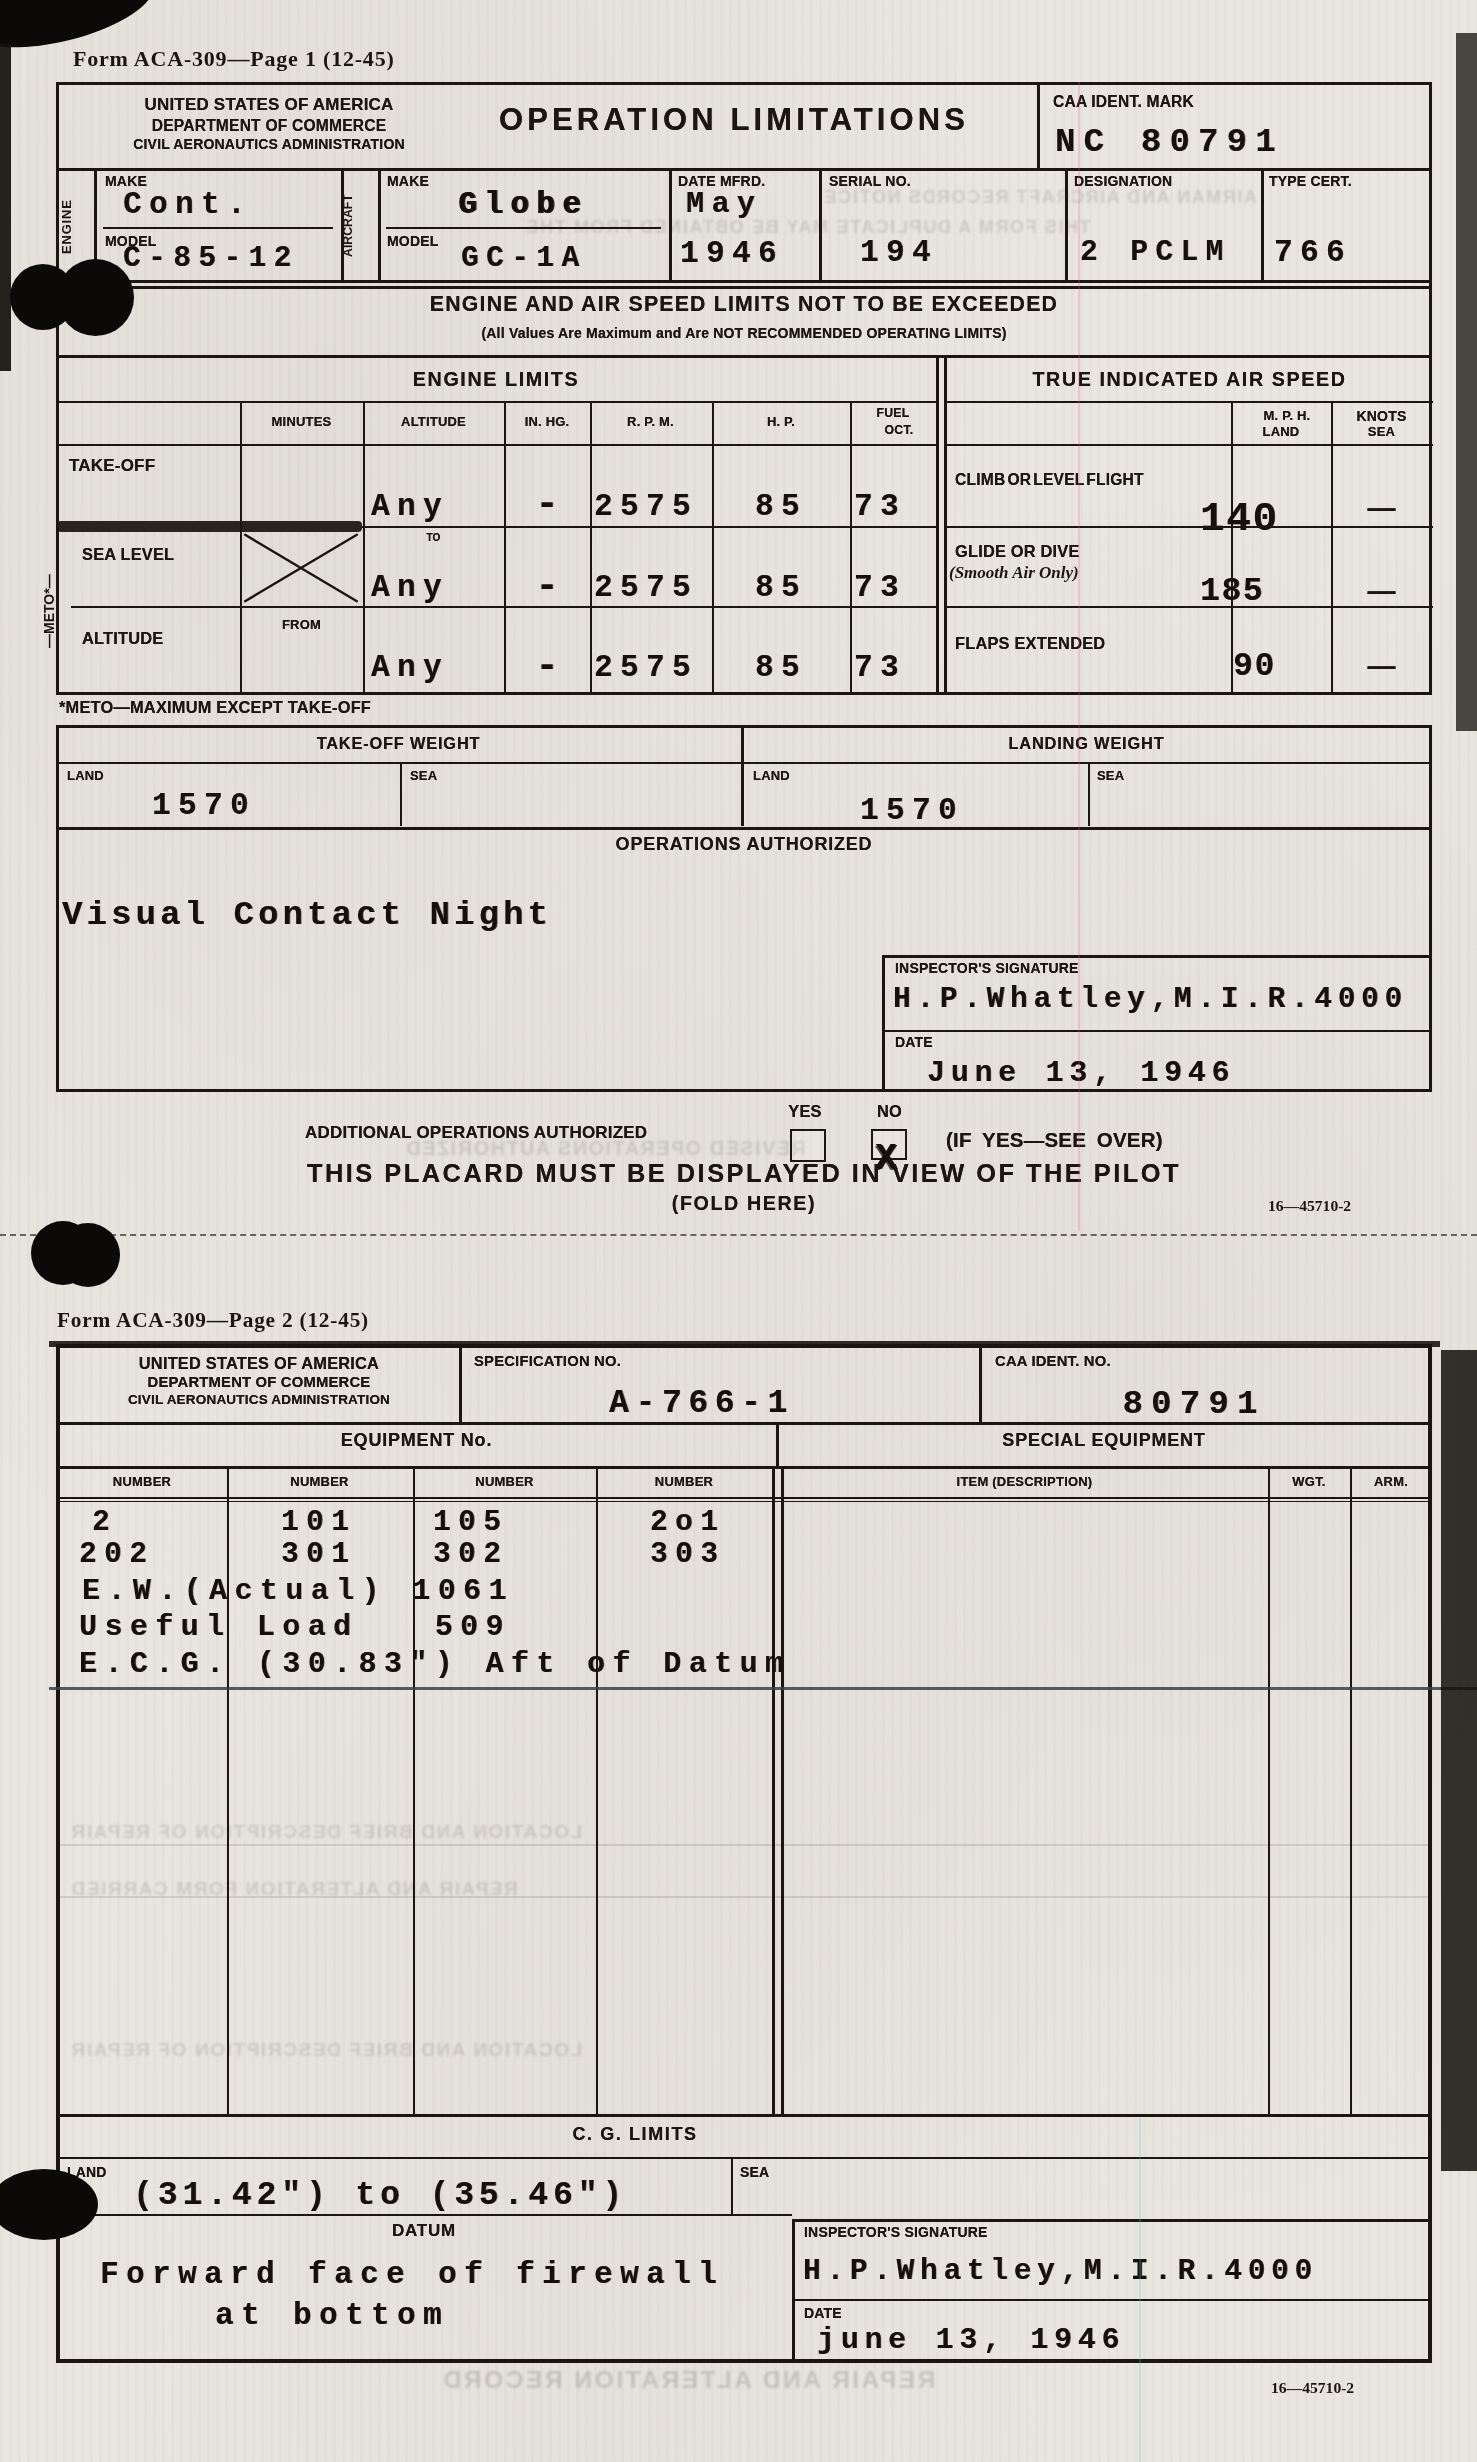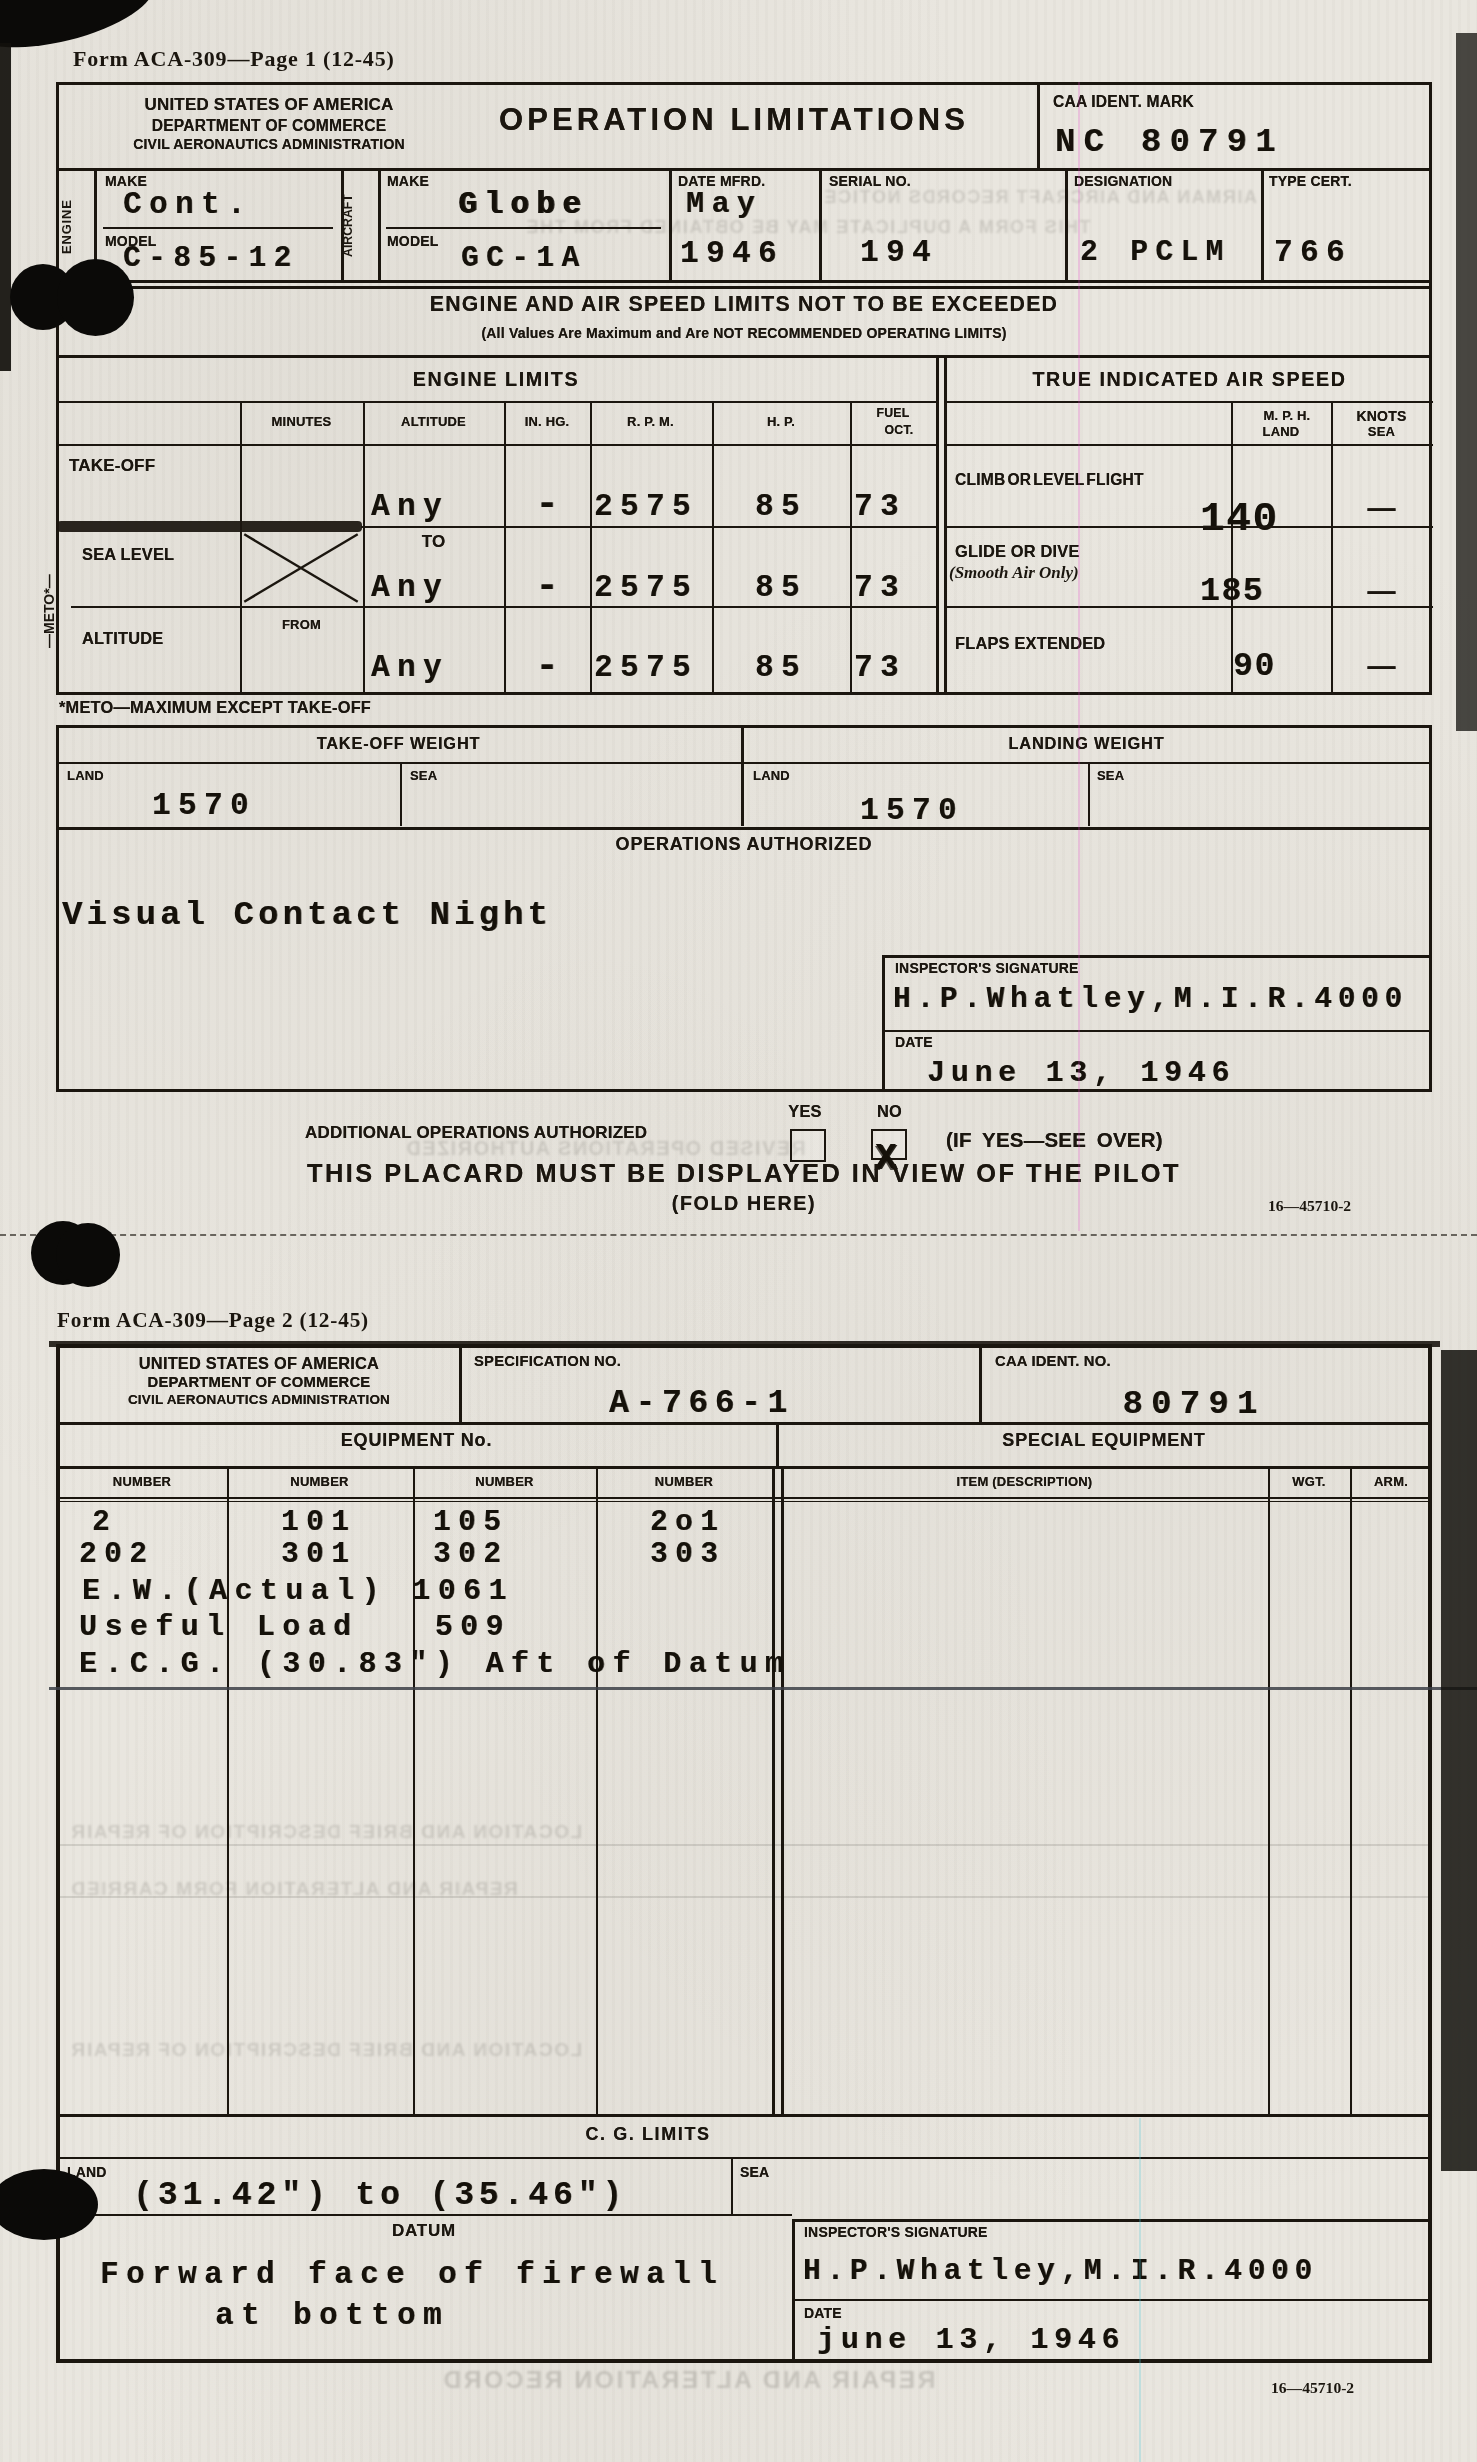--- a/index.html
+++ b/index.html
@@ -129,21 +129,21 @@
     <div class="typed ctr" style="left:712px;top:489px;width:138px;font-size:31px;">85</div>
     <div class="typed" style="left:854px;top:489px;font-size:31px;">73</div>
     <i class="ln" style="left:57px;top:521px;width:305px;height:10.7px;border-radius:4.1px;opacity:.93;"></i>
     <i class="ln" style="left:361px;top:526px;width:575px;height:1.6px;"></i>
 
     <div class="vtext" style="left:41px;top:529px;width:26px;height:164px;font-size:14px;">—METO*—</div>
     <svg class="abs" style="left:241px;top:531px;" width="120" height="74" viewBox="0 0 146 90">
         <path d="M4 4 L142 86 M142 4 L4 86" stroke="#1b160f" stroke-width="3" fill="none"></path>
       </svg>
 
-    <div class="g ctr" style="left:363px;top:532px;width:141px;font-size:17px;">TO</div>
+    <div class="g ctr" style="left:363px;top:532px;width:141px;font-size:10px;">TO</div>
     <div class="g" style="left:82px;top:545px;font-size:16.4px;">SEA LEVEL</div>
     <div class="typed" style="left:371px;top:570px;font-size:31px;">Any</div>
     <div class="typed ctr" style="left:504px;top:565px;width:86px;font-size:39px;letter-spacing:0;">-</div>
     <div class="typed" style="left:594px;top:570px;font-size:31px;">2575</div>
     <div class="typed ctr" style="left:712px;top:570px;width:138px;font-size:31px;">85</div>
     <div class="typed" style="left:854px;top:570px;font-size:31px;">73</div>
     <i class="ln" style="left:71px;top:606px;width:865px;height:1.6px;"></i>
 
     <div class="g ctr" style="left:240px;top:617px;width:123px;font-size:13px;">FROM</div>
     <div class="g" style="left:82px;top:629px;font-size:16.4px;">ALTITUDE</div>
@@ -267,21 +267,21 @@
     <div class="typed" style="left:281px;top:1537px;font-size:29.5px;">301</div>
     <div class="typed" style="left:433px;top:1537px;font-size:29.5px;">302</div>
     <div class="typed" style="left:650px;top:1537px;font-size:29.5px;">303</div>
 
     <div class="typed" style="left:82px;top:1574px;font-size:30px;">E.W.(Actual) 1061</div>
     <div class="typed" style="left:79px;top:1610px;font-size:30px;">Useful Load   509</div>
     <div class="typed" style="left:79px;top:1647px;font-size:30px;">E.C.G. (30.83") Aft of Datum</div>
     <i class="ln" style="left:49px;top:1687px;width:1428px;height:2.5px;background:#3c4046;opacity:.85;"></i>
 
     <i class="ln" style="left:56px;top:2114px;width:1376px;height:2.5px;"></i>
-    <div class="g ctr" style="left:63px;top:2124px;width:1170px;font-size:18px;letter-spacing:1.6px;">C. G. LIMITS</div>
+    <div class="g ctr" style="left:50px;top:2124px;width:1170px;font-size:18px;letter-spacing:1.6px;">C. G. LIMITS</div>
     <i class="ln" style="left:56px;top:2157px;width:1376px;height:1.6px;"></i>
     <div class="g" style="left:67px;top:2164px;font-size:14px;">LAND</div>
     <div class="g" style="left:740px;top:2164px;font-size:14px;">SEA</div>
     <i class="ln" style="left:731px;top:2159px;width:1.6px;height:57px;"></i>
     <div class="typed" style="left:133px;top:2177px;font-size:33px;letter-spacing:4.9px;">(31.42") to (35.46")</div>
     <div class="typed" style="left:821px;top:2177px;font-size:33px;"></div>
     <i class="ln" style="left:56px;top:2214px;width:736px;height:1.6px;"></i>
 
     <div class="g ctr" style="left:56px;top:2221px;width:736px;font-size:17px;letter-spacing:0.8px;">DATUM</div>
     <div class="typed" style="left:100px;top:2257px;font-size:31px;">Forward face of firewall</div>

